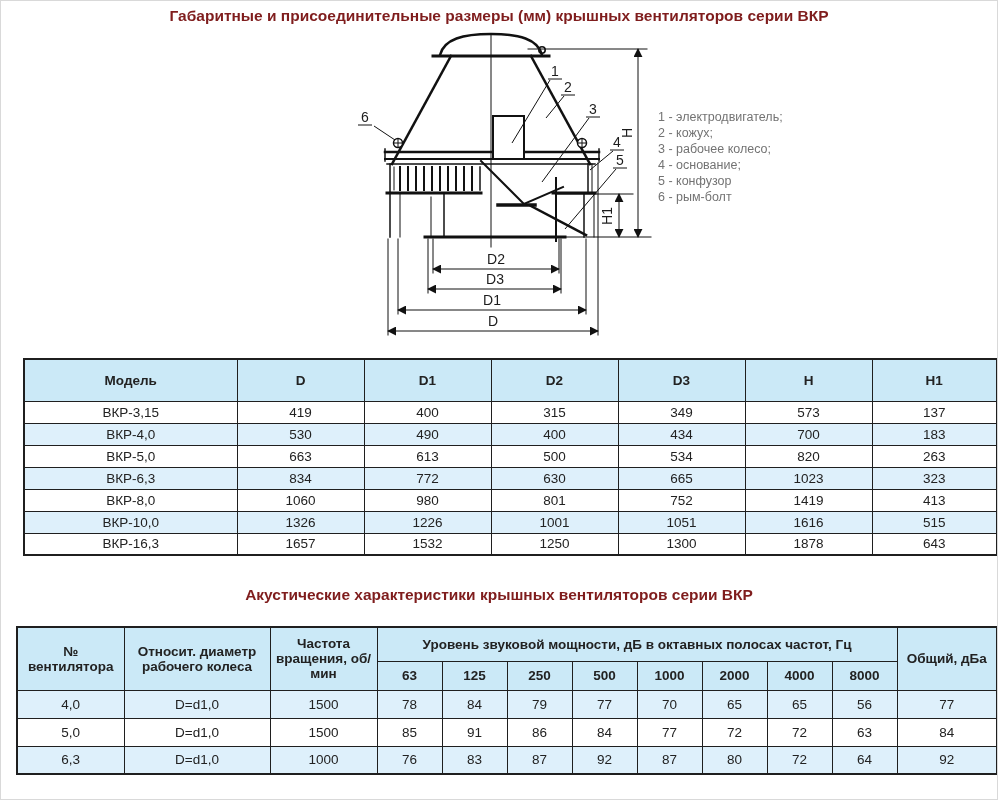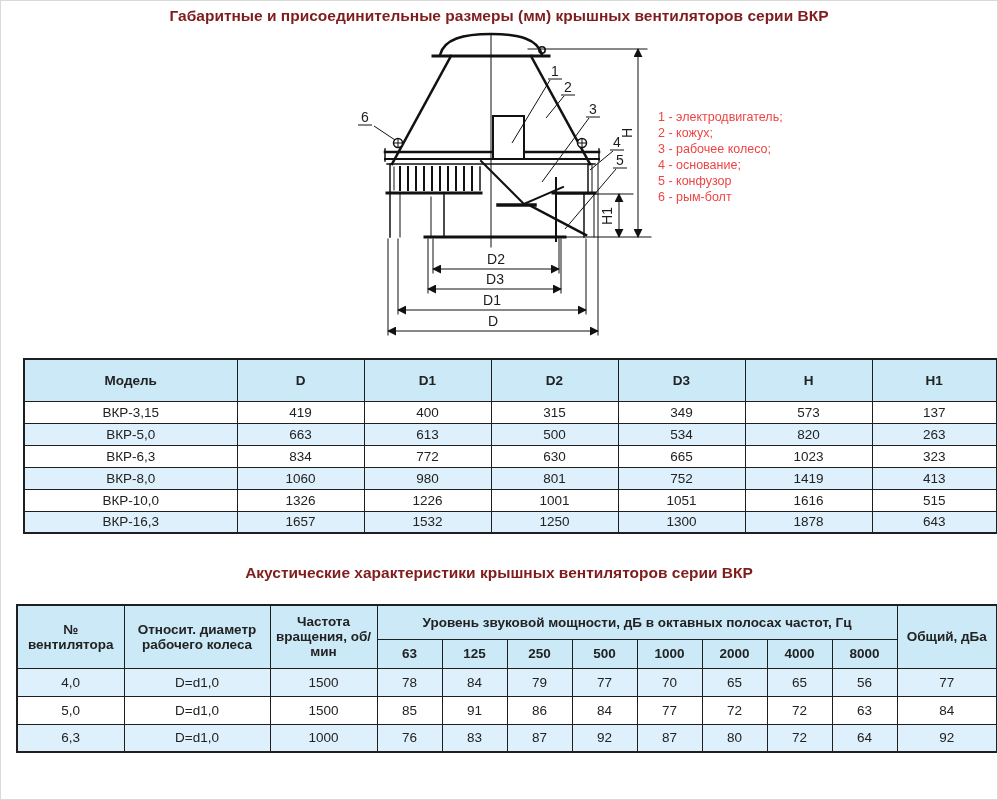--- a/index.html
+++ b/index.html
@@ -13,21 +13,21 @@
     text-align:center; font-weight:bold; font-size:15.5px;
     color:#7f1d1d; padding-top:6px; height:28px;
   }
   .page-title.second { padding-top:0; margin-top:30px; height:19px; }
 
   
   .diagram { position:relative; height:324px; }
   .drawing { position:absolute; left:0; top:0; }
   .legend {
     position:absolute; left:657px; top:80px;
-    font-size:12.5px; line-height:16px; color:#ef4444; white-space:nowrap;
+    font-size:12.5px; line-height:16px; color:#737373; white-space:nowrap;
   }
 
   
   table { border-collapse:collapse; table-layout:fixed; border:2px solid #1f1f1f; }
   th, td {
     border:1px solid #1f1f1f; text-align:center; vertical-align:middle;
     font-size:13.5px; color:#222; padding:1px 3px; overflow:hidden;
   }
   thead th { background:#cbe9f7; font-weight:bold; }
 
@@ -210,20 +210,29 @@
       <tr>
         <td>ВКР-3,15</td>
         <td>419</td>
         <td>400</td>
         <td>315</td>
         <td>349</td>
         <td>573</td>
         <td>137</td>
       </tr>
       <tr>
+        <td>ВКР-4,0</td>
+        <td>530</td>
+        <td>490</td>
+        <td>400</td>
+        <td>434</td>
+        <td>700</td>
+        <td>183</td>
+      </tr>
+      <tr>
         <td>ВКР-5,0</td>
         <td>663</td>
         <td>613</td>
         <td>500</td>
         <td>534</td>
         <td>820</td>
         <td>263</td>
       </tr>
       <tr>
         <td>ВКР-6,3</td>

